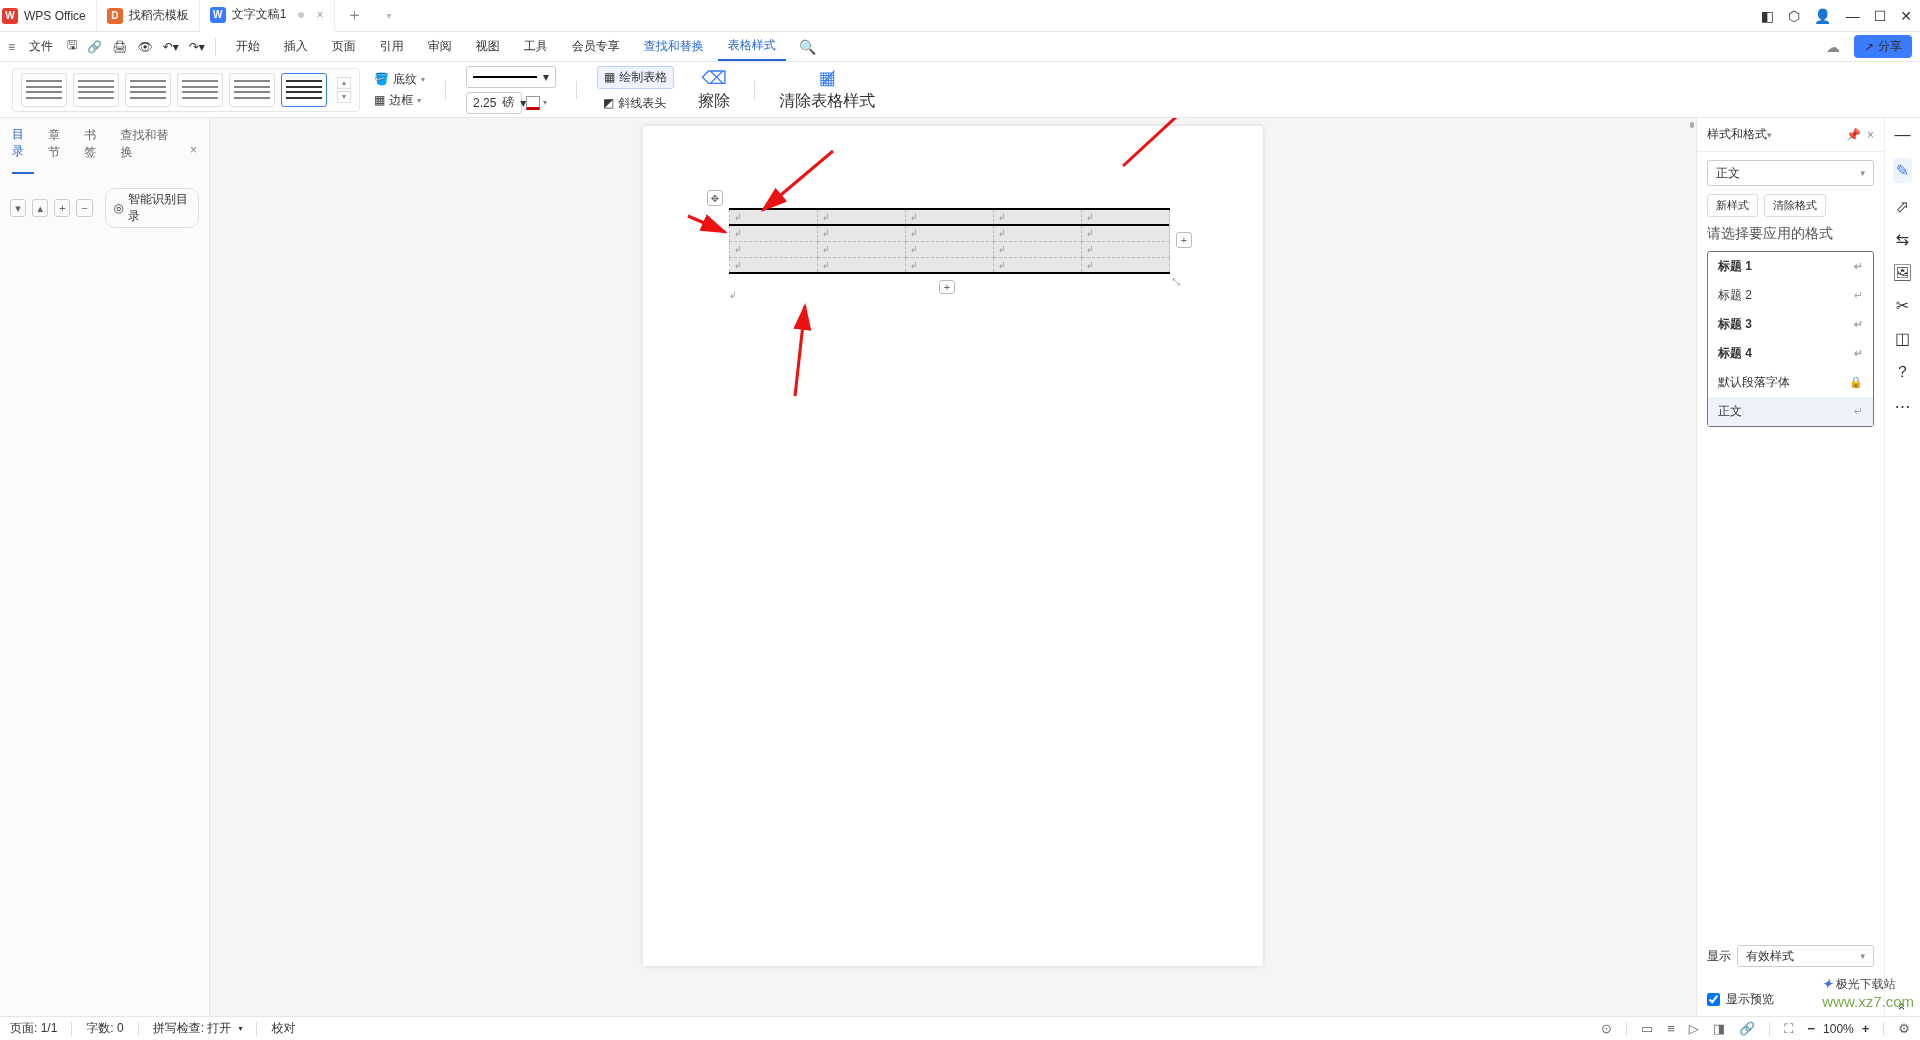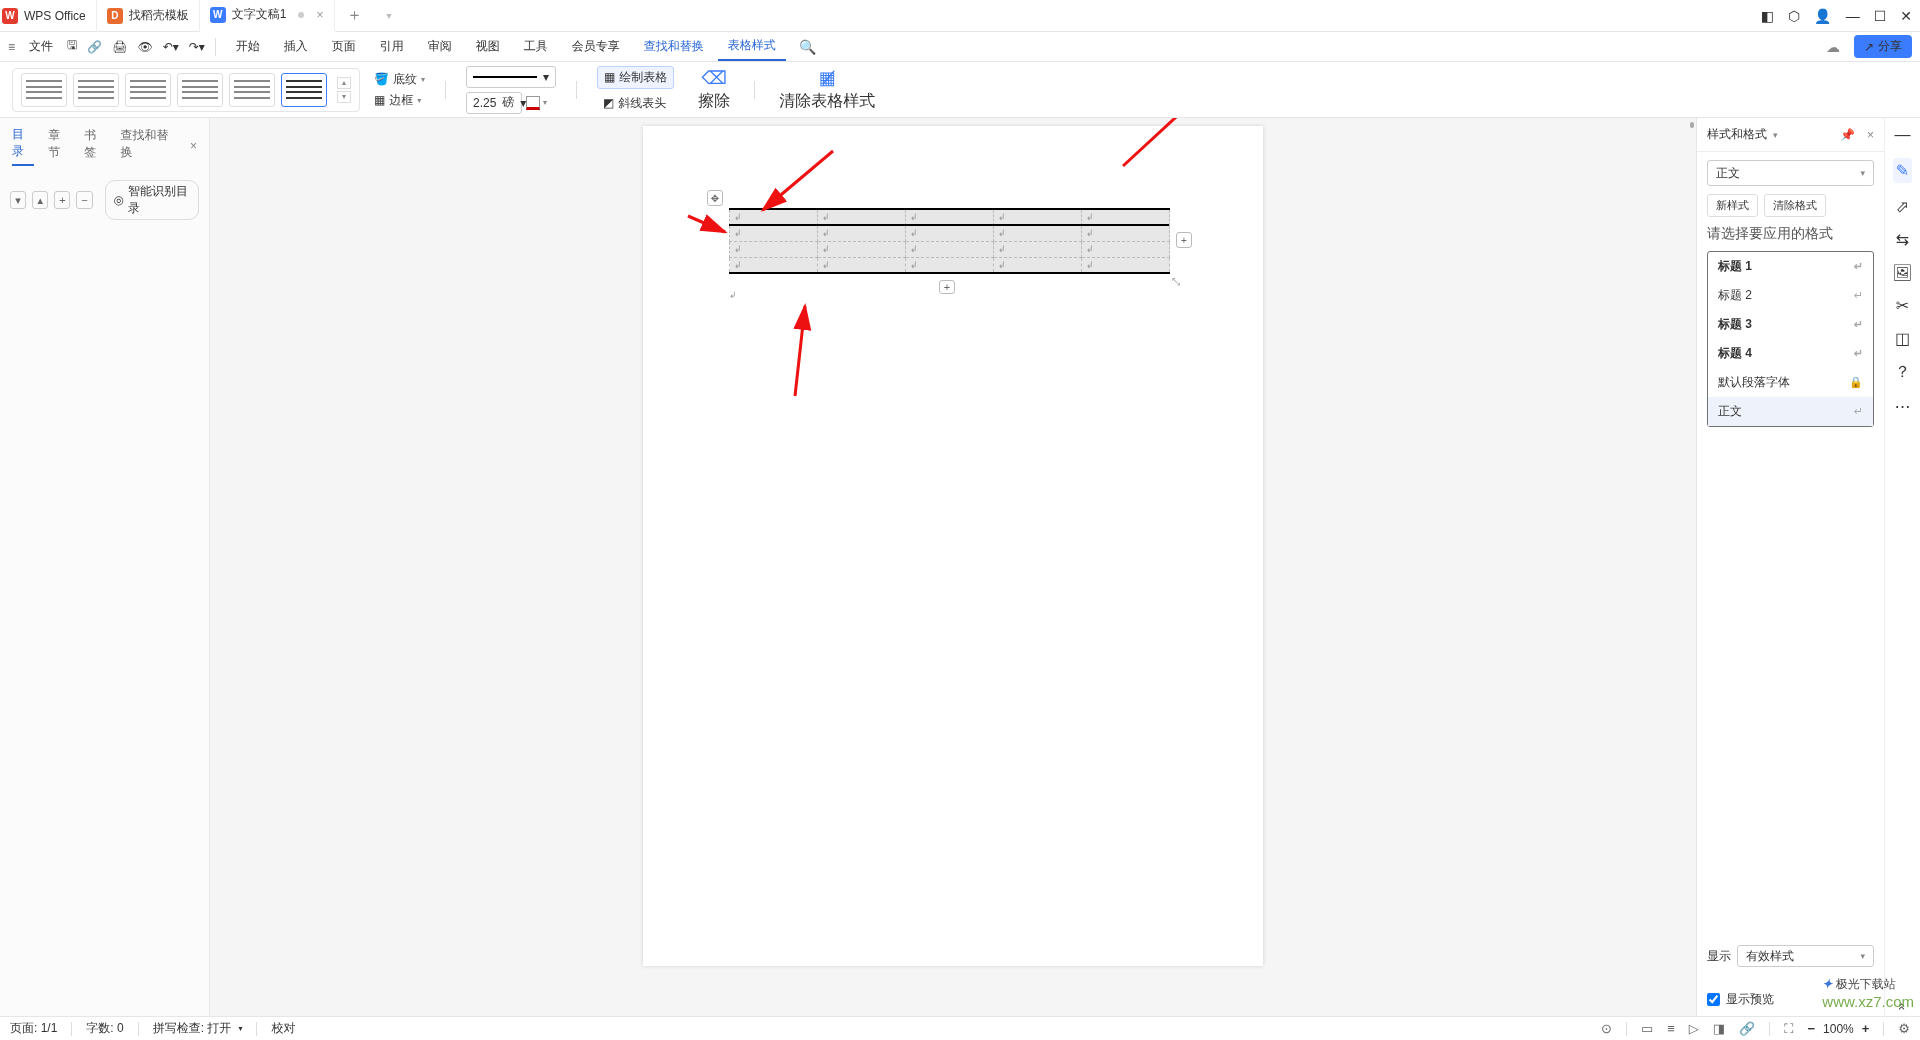--- a/index.html
+++ b/index.html
@@ -42,21 +42,21 @@
   .btn-flat.sel{background:#eef3ff;border:1px solid #b9d2ff}
   .vgroup{display:flex;flex-direction:column;align-items:center;gap:2px;padding:0 10px;cursor:pointer;color:#444}
   .vgroup .ico{font-size:18px;color:#3b7cff}
   .vgroup .lbl{font-size:16px}
   .search-ico{font-size:14px;color:#666;padding:0 10px;cursor:pointer}
   .cloud{font-size:14px;color:#888;margin-right:10px}
   
   .layout{display:flex;height:calc(100% - 32px - 30px - 56px - 24px)}
   .sidebar-l{width:210px;border-right:1px solid #e6e6e6;background:#fbfbfb;display:flex;flex-direction:column}
   .sl-tabs{display:flex;gap:14px;padding:8px 12px;align-items:center}
-  .sl-tabs .stab{cursor:pointer;color:#666;padding-bottom:4px}
+  .sl-tabs .stab{cursor:pointer;color:#666;padding-bottom:12px}
   .sl-tabs .stab.active{color:#2a67d4;border-bottom:2px solid #2a67d4}
   .sl-tabs .closex{margin-left:auto;cursor:pointer;color:#888}
   .sl-tools{display:flex;gap:6px;padding:6px 10px;align-items:center}
   .sl-tools .sq{width:18px;height:18px;border:1px solid #ccc;border-radius:3px;display:flex;align-items:center;justify-content:center;font-size:11px;color:#666;cursor:pointer}
   .pill{display:flex;align-items:center;gap:4px;border:1px solid #ddd;border-radius:10px;padding:2px 8px;font-size:11px;color:#555;cursor:pointer}
   .doc-wrap{flex:1;position:relative;background:#f5f5f5;overflow:hidden}
   .doc-scroll{position:absolute;right:0;top:0;width:12px;height:100%}
   .doc-scroll .thumb{position:absolute;right:2px;top:4px;width:4px;height:6px;background:#aaa;border-radius:2px}
   .page{position:absolute;left:50%;top:8px;transform:translateX(-50%);width:620px;height:840px;background:#fff;box-shadow:0 0 4px rgba(0,0,0,0.15)}
   svg.ann{position:absolute;pointer-events:none}
@@ -65,21 +65,21 @@
   .tbl{border-collapse:collapse}
   .tbl td{border:1px dashed #bbb;width:88px;height:16px;font-size:9px;color:#999;padding-left:4px;background:#e7e7e7}
   .tbl tr:first-child td{border-top:2px solid #000}
   .tbl tr:last-child td{border-bottom:2px solid #000}
   .thickline{position:absolute;left:0;height:2px;background:#000}
   .handle{position:absolute;width:16px;height:16px;border:1px solid #bbb;background:#fff;border-radius:3px;display:flex;align-items:center;justify-content:center;font-size:10px;color:#666;cursor:pointer}
   .plus-handle{width:16px;height:14px;border:1px solid #bbb;background:#fff;border-radius:3px;display:flex;align-items:center;justify-content:center;font-size:11px;color:#666;cursor:pointer;position:absolute}
   .resize-c{position:absolute;right:-10px;bottom:-14px;font-size:10px;color:#888}
   
   .sidebar-r{width:188px;border-left:1px solid #e6e6e6;display:flex;flex-direction:column;background:#fff}
-  .sr-head{display:flex;align-items:center;padding:8px 10px;gap:6px;border-bottom:1px solid #eee}
+  .sr-head{display:flex;align-items:center;padding:8px 10px;border-bottom:1px solid #eee}
   .sr-head .ttl{font-weight:500}
   .sr-head .pin{margin-left:auto;color:#888;cursor:pointer}
   .sr-head .closex{color:#888;cursor:pointer;margin-left:6px}
   .sr-body{padding:8px 10px;display:flex;flex-direction:column;gap:8px;flex:1}
   .sel-combo{border:1px solid #ccc;border-radius:3px;height:26px;display:flex;align-items:center;padding:0 8px;justify-content:space-between;background:#fff;cursor:pointer}
   .mini-btn{border:1px solid #ddd;border-radius:3px;padding:3px 8px;font-size:11px;cursor:pointer;background:#fff}
   .note{font-size:14px;color:#555}
   .style-list{display:flex;flex-direction:column;border:1px solid #737373;border-radius:3px}
   .style-item{display:flex;align-items:center;justify-content:space-between;padding:6px 10px;cursor:pointer}
   .style-item.h1{font-size:17px;font-weight:600}

